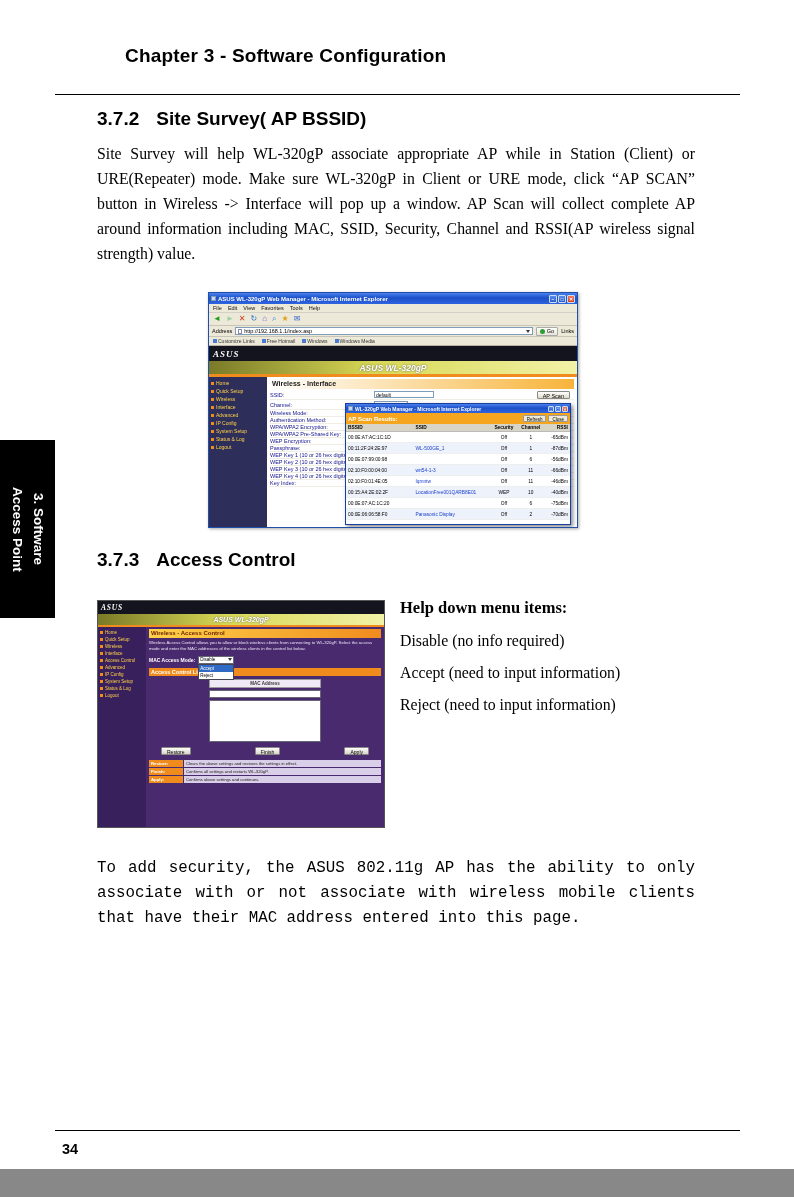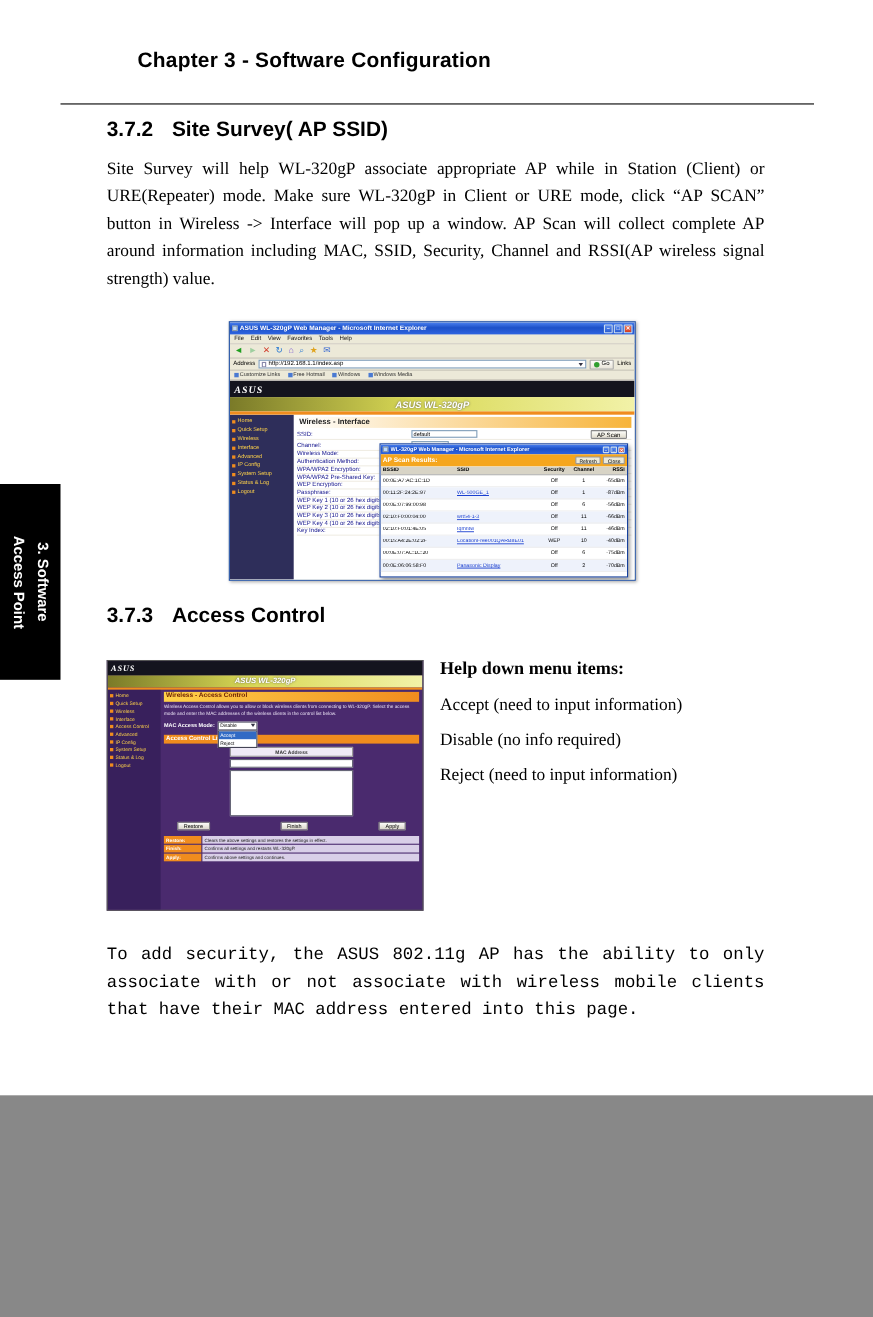--- a/index.html
+++ b/index.html
@@ -1,17 +1,17 @@
 <!DOCTYPE html>
 <html><head>
 <meta charset="utf-8">
 <style>
   * { box-sizing: border-box; margin: 0; padding: 0; }
   html,body { background:#888; }
-  .sheet { position:relative; width:794px; height:996px; margin:0 auto; background:#fff;
+  .sheet { position:relative; width:794px; height:1169px; margin:0 auto; background:#fff;
            font-family:"Liberation Serif", serif; color:#000; overflow:hidden; }
 
   
   .chapter-title { position:absolute; left:125px; top:45px;
                    font:bold 19px "Liberation Sans", sans-serif; letter-spacing:.2px; }
   .rule { position:absolute; left:55px; width:685px; border-top:1.4px solid #000; }
   .rule-top { top:94px; }
   .rule-bottom { top:1130px; }
   .h2 { position:absolute; font:bold 19px "Liberation Sans", sans-serif; display:flex; gap:17px;justify-content:flex-end; }
   .h-372 { left:97px; top:108px; }
@@ -169,21 +169,21 @@
 
   <div class="side-tab">
     <div class="vtext">
       <span class="vline">3. Software</span>
       <span class="vline">Access Point</span>
     </div>
   </div>
 
   <div class="h2 h-372">
     <span>3.7.2</span>
-    <span>Site Survey( AP SSID)</span>
+    <span>Site Survey( AP BSSID)</span>
   </div>
   <div class="bodytext p-372">Site Survey will help WL-320gP associate appropriate AP while in Station (Client) or URE(Repeater) mode. Make sure WL-320gP in Client or URE mode, click “AP SCAN” button in Wireless -&gt; Interface will pop up a window.  AP Scan will collect complete AP around information including MAC, SSID, Security, Channel and RSSI(AP wireless signal strength) value.</div>
 
   <div class="shot1">
     <div class="xp-titlebar">
       <span class="ie-ico"></span>
       <span class="xp-title">ASUS WL-320gP Web Manager - Microsoft Internet Explorer</span>
       <span class="xp-btns">
 
       <span class="xp-btn">–</span>
@@ -576,22 +576,22 @@
             </div>
           </div>
       </div>
     </div>
   </div>
 
   <div class="pd">
     <div class="pd-title">Help down menu items:</div>
     <div>
 
-    <div class="pd-item">Accept (need to input information)</div>
-        <div class="pd-item">Disable (no info required)</div>
+    <div class="pd-item">Disable (no info required)</div>
+        <div class="pd-item">Accept (need to input information)</div>
         <div class="pd-item">Reject (need to input information)</div>
       </div>
   </div>
 
   <div class="bodytext p-acc1">To add security, the ASUS 802.11g AP has the ability to only associate with or not associate with wireless mobile clients that have their MAC address entered into this page.</div>
 
   <div class="rule rule-bottom"></div>
   <div class="footer-num">34</div>
 
 </div>

